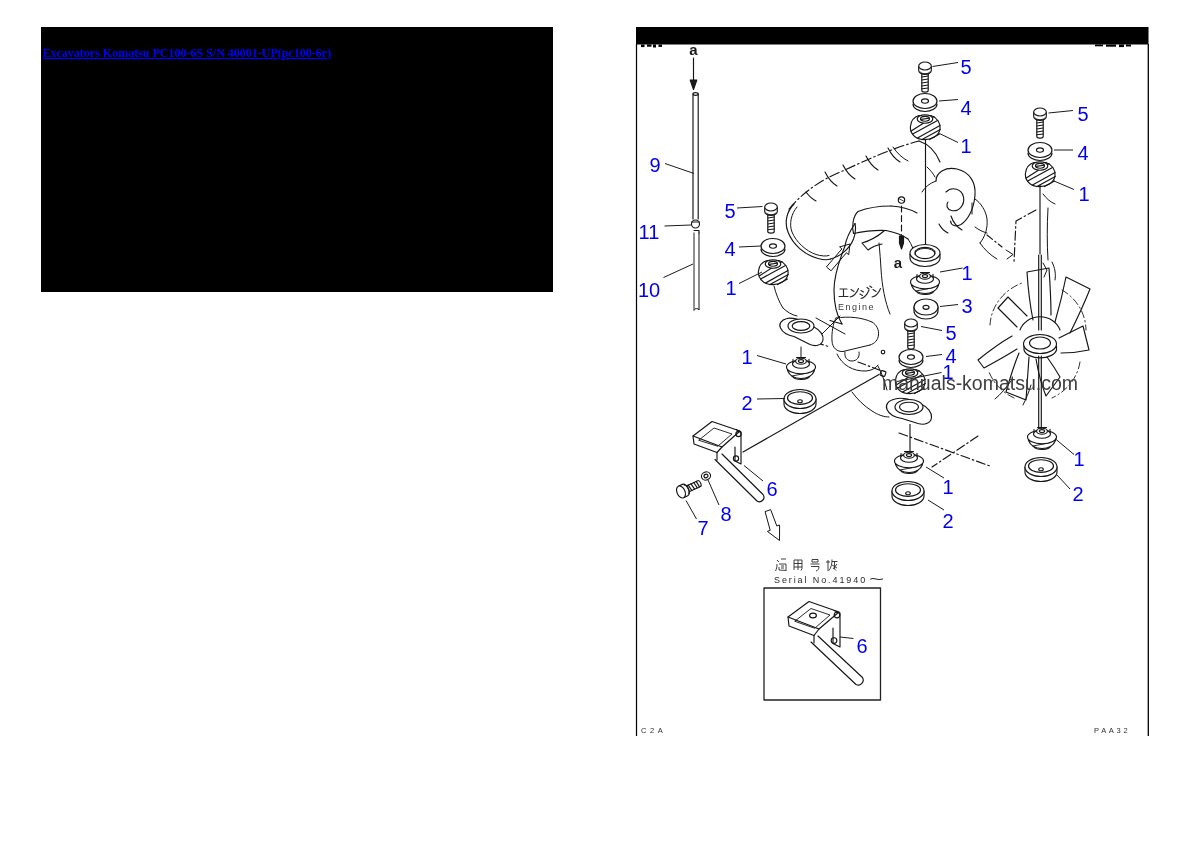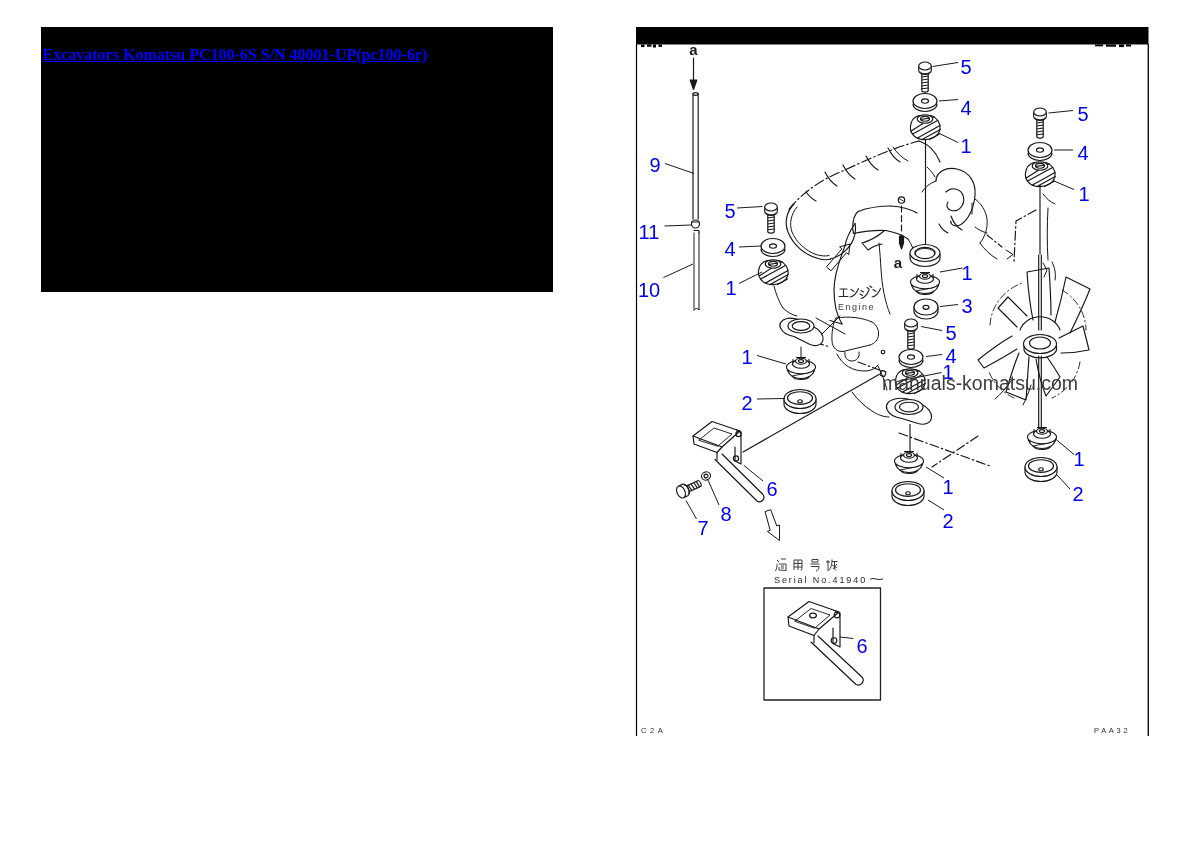--- a/index.html
+++ b/index.html
@@ -1,18 +1,18 @@
 <!DOCTYPE html>
 <html><head>
 <meta charset="utf-8">
 <style>
   html,body{margin:0;padding:0;background:#ffffff;width:1190px;height:842px;overflow:hidden;}
   #page{position:relative;will-change:transform;width:1190px;height:842px;background:#fff;font-family:"Liberation Sans",sans-serif;}
   #blackbox{position:absolute;left:41px;top:27px;width:512px;height:265px;background:#000;}
-  #linktext{position:absolute;left:1.5px;top:19px;font-family:"Liberation Serif",serif;font-weight:bold;font-size:16px;color:#0000ff;text-decoration:underline;white-space:nowrap;letter-spacing:0px;text-align:center;}
+  #linktext{position:absolute;left:1.5px;top:19px;font-family:"Liberation Serif",serif;font-weight:bold;font-size:12px;color:#0000ff;text-decoration:underline;white-space:nowrap;letter-spacing:0px;text-align:center;}
   svg text{font-family:"Liberation Sans",sans-serif;}
 </style>
 </head>
 <body>
 <div id="page">
   <div id="blackbox">
       <span id="linktext">Excavators Komatsu PC100-6S S/N 40001-UP(pc100-6r)</span>
     </div>
   <svg id="art" width="1190" height="842" viewBox="0 0 1190 842" style="position:absolute;left:0;top:0;will-change:transform;">
 

